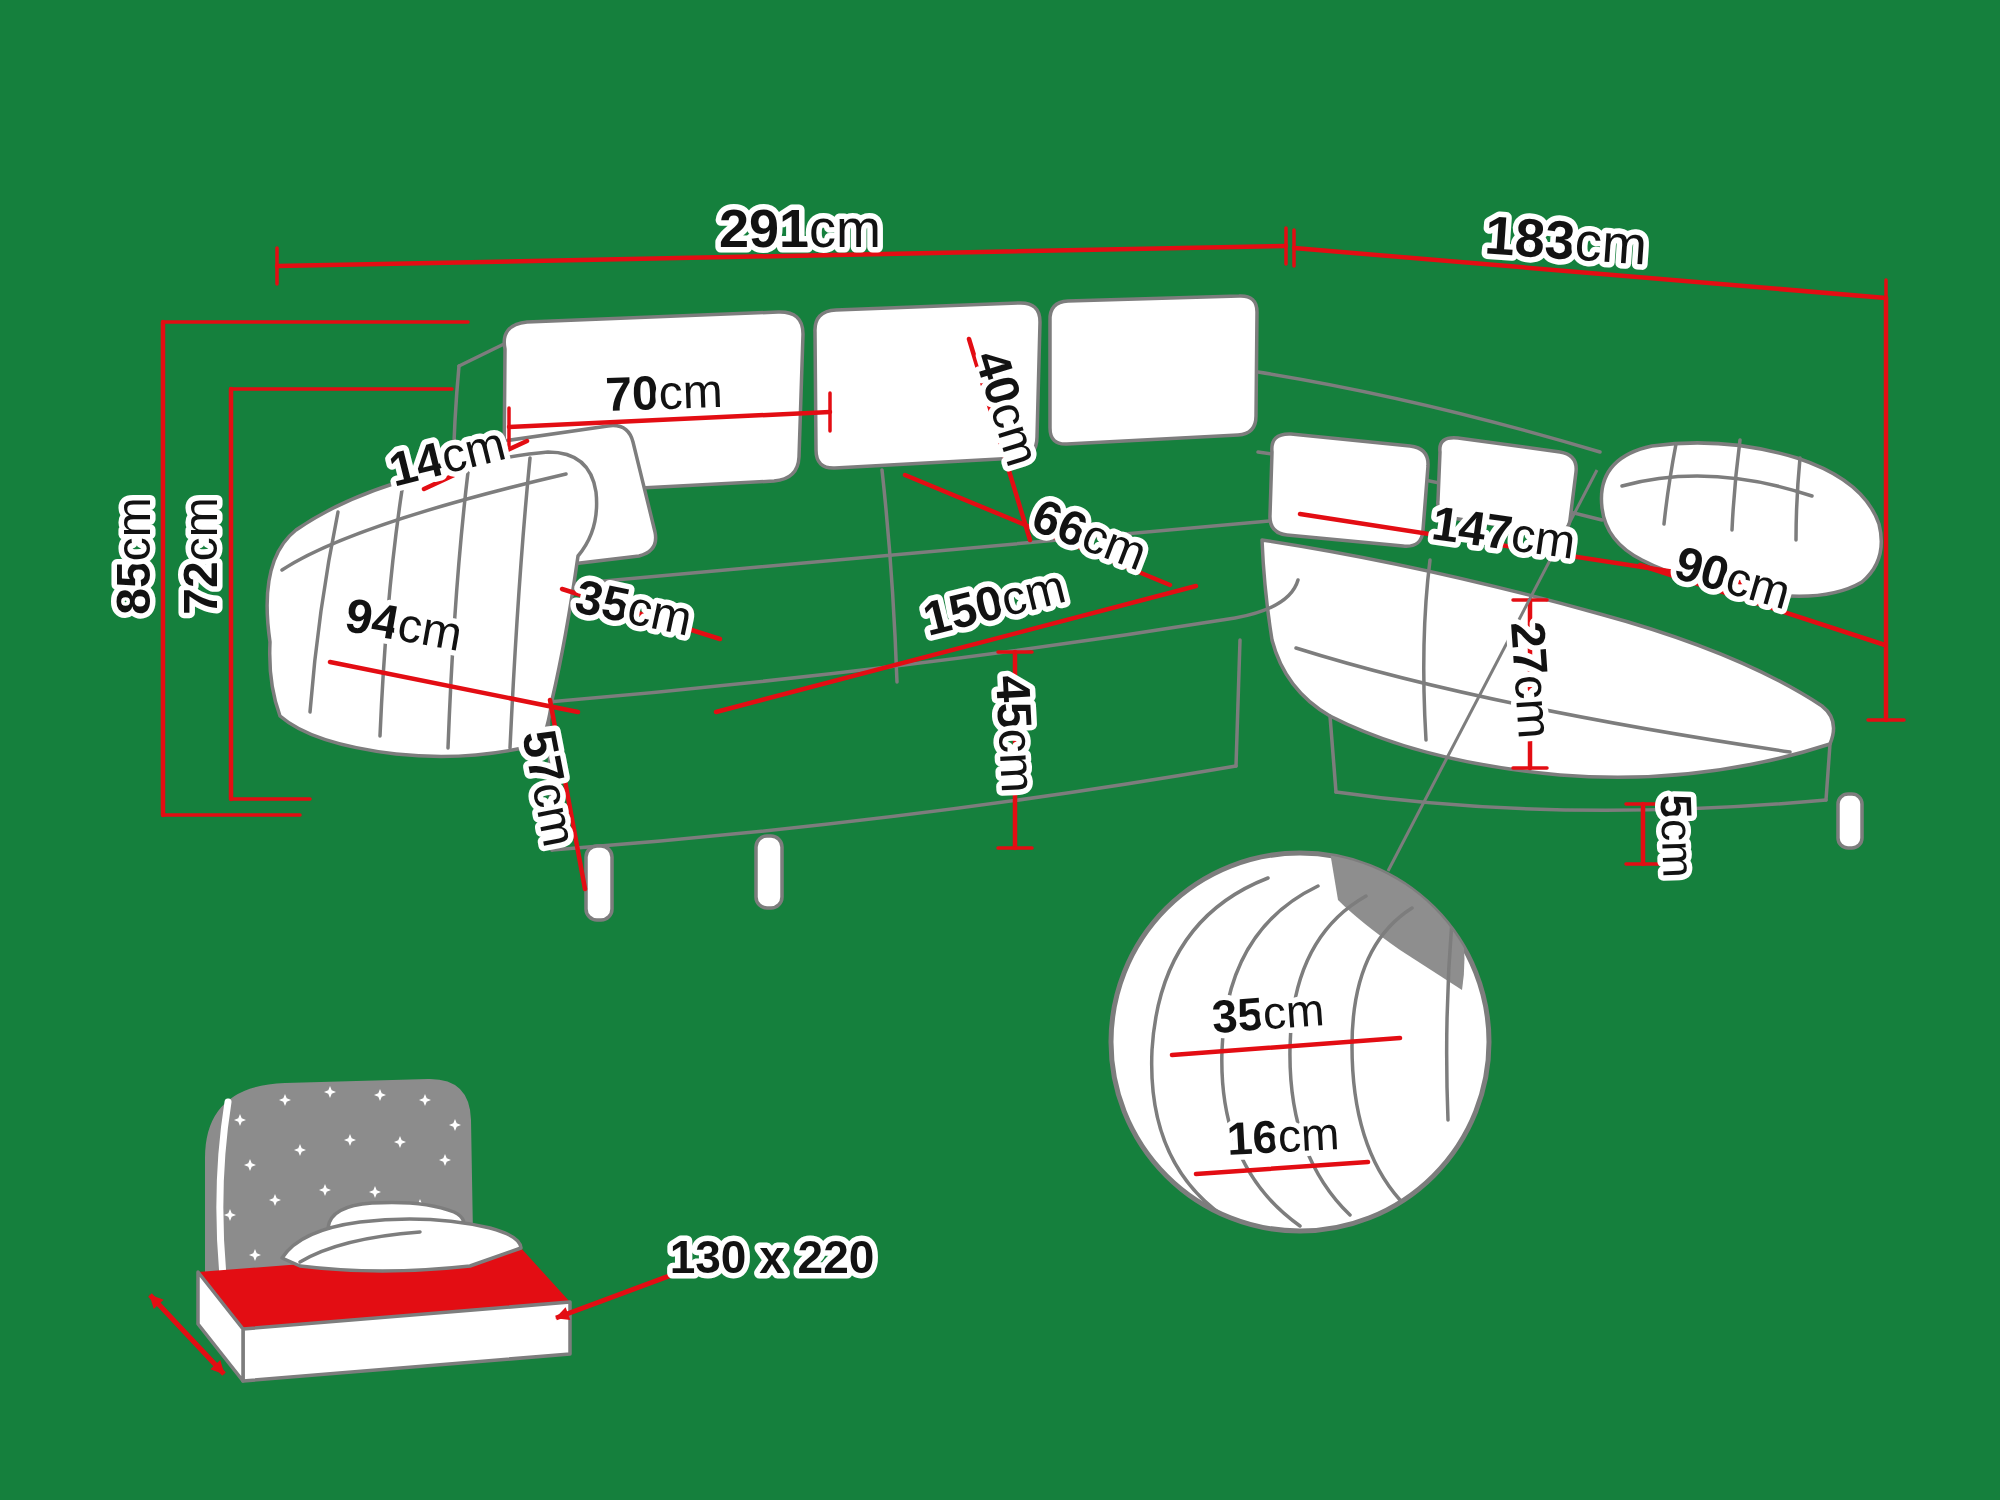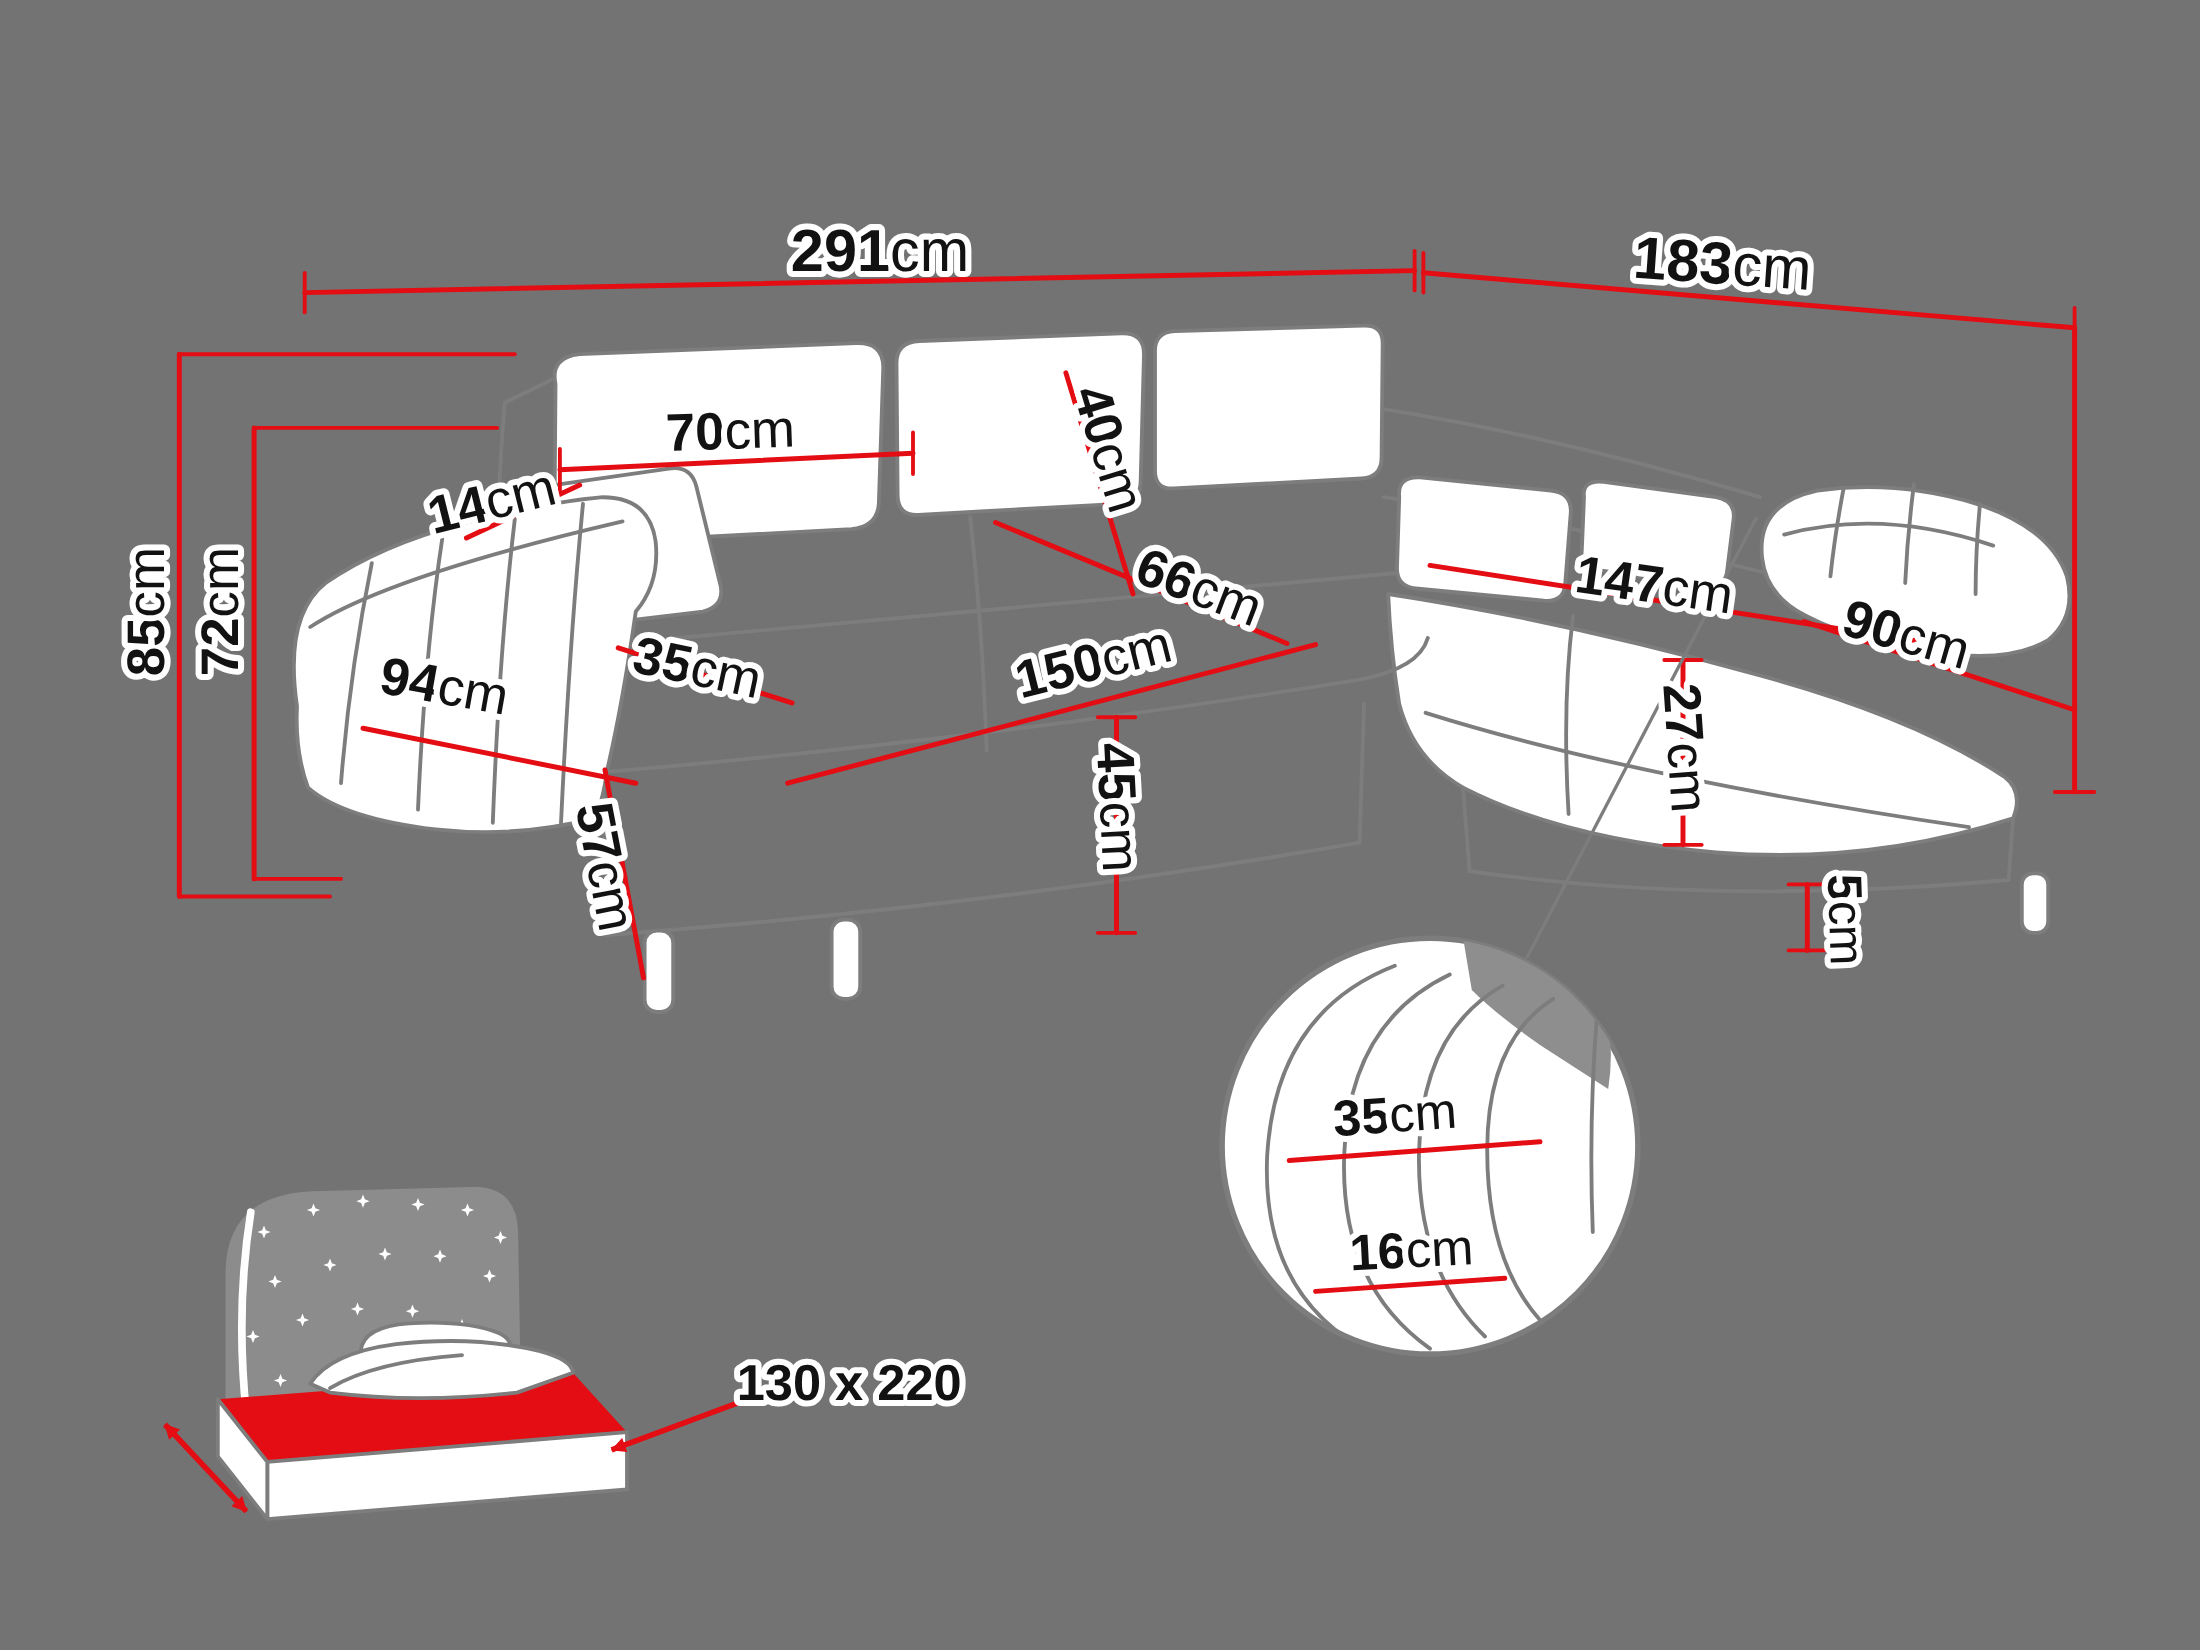--- a/index.html
+++ b/index.html
@@ -1,16 +1,16 @@
 <!DOCTYPE html>
 <html><head>
 <meta charset="utf-8">
 <style>
   html,body{margin:0;padding:0;background:#ffffff;}
-  .stage{position:relative;width:2000px;height:1500px;background:#737373;overflow:hidden;}
+  .stage{position:relative;width:2000px;height:1500px;background:#15803d;overflow:hidden;}
   svg{display:block;}
   .sofa-line{fill:none;stroke:#7d7d7d;stroke-width:3.5;stroke-linecap:round;stroke-linejoin:round;}
   .sofa-fill{fill:#ffffff;stroke:#7d7d7d;stroke-width:3.5;stroke-linecap:round;stroke-linejoin:round;}
   .dim{stroke:#e30d13;stroke-width:4.5;stroke-linecap:round;fill:none;}
   .dim-thin{stroke:#e30d13;stroke-width:3.5;stroke-linecap:round;fill:none;}
   text.lbl{font-family:"Liberation Sans","DejaVu Sans",sans-serif;fill:#121212;
            paint-order:stroke;stroke:#ffffff;stroke-width:11px;stroke-linejoin:round;stroke-linecap:round;
            text-anchor:middle;dominant-baseline:central;}
   .val{font-weight:700;}
   .unit{font-weight:400;}

